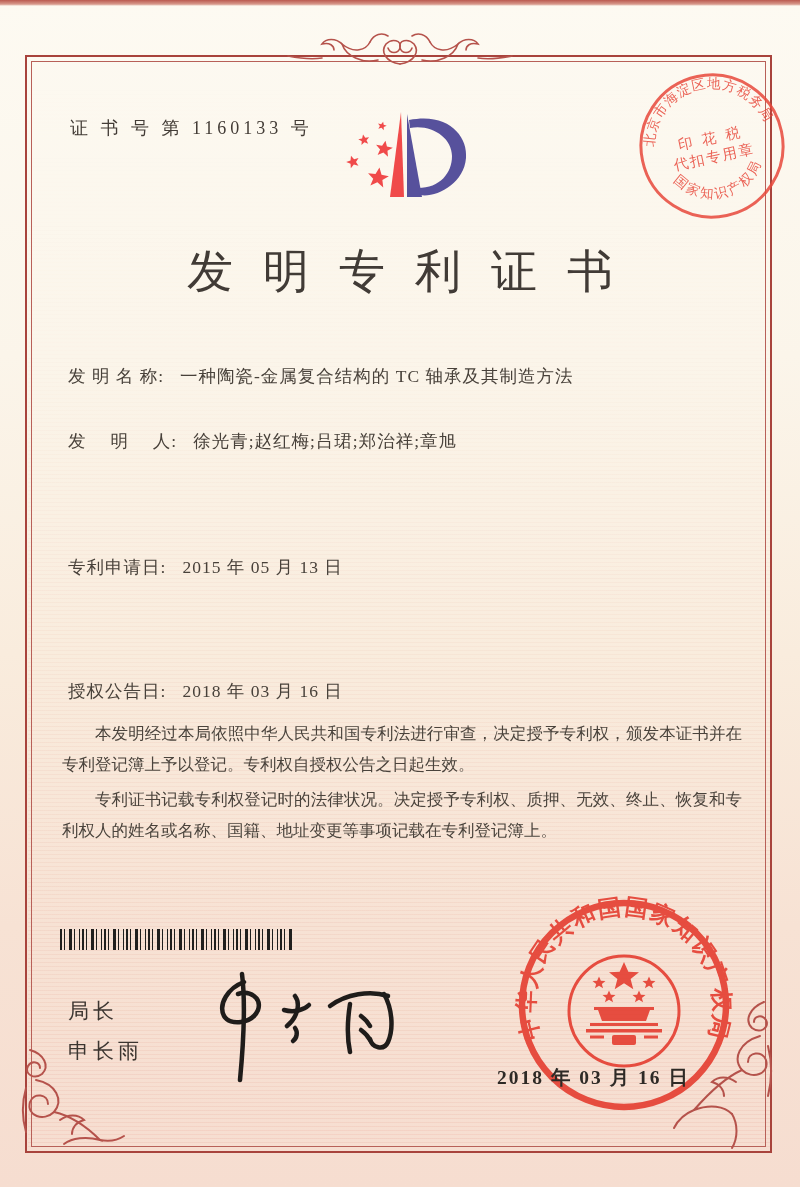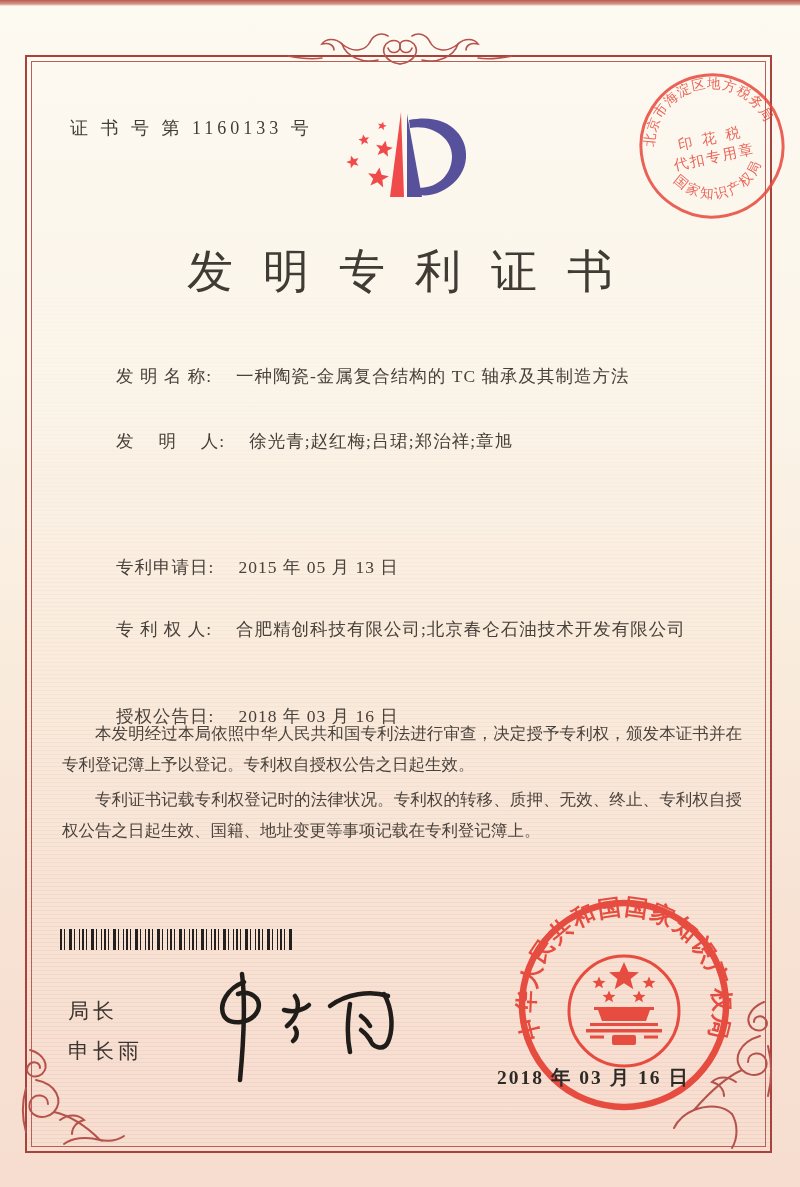--- a/index.html
+++ b/index.html
@@ -15,22 +15,22 @@
     -webkit-mask-image:linear-gradient(180deg,rgba(0,0,0,0) 0%,rgba(0,0,0,.15) 30%,rgba(0,0,0,.55) 60%,rgba(0,0,0,.9) 100%);
     mask-image:linear-gradient(180deg,rgba(0,0,0,0) 0%,rgba(0,0,0,.15) 30%,rgba(0,0,0,.55) 60%,rgba(0,0,0,.9) 100%);}
   .frame-outer{position:absolute;left:25px;top:55px;width:747px;height:1098px;
     border:2.5px solid #a8433c;box-sizing:border-box;}
   .frame-inner{position:absolute;left:4px;top:4px;right:4px;bottom:4px;
     border:1px solid #b86058;}
   .cert-no{position:absolute;left:70px;top:116px;font-size:18px;letter-spacing:4px;color:#433c36;}
   .title{position:absolute;left:0;top:241px;width:100%;text-align:center;
     font-size:46px;font-weight:400;letter-spacing:30px;text-indent:30px;color:#413b36;}
   .field-row{position:absolute;left:68px;width:680px;font-size:17.5px;color:#48413a;white-space:nowrap;}
-  .field-label{display:inline-block;letter-spacing:1px;margin-left:48px;}
-  .field-value{margin-left:24px;letter-spacing:1px;}
+  .field-label{display:inline-block;letter-spacing:1px;}
+  .field-value{margin-left:16px;letter-spacing:1px;}
   .paragraphs{position:absolute;left:58px;top:714px;width:688px;font-size:16.5px;
     line-height:31px;text-align:justify;color:#4a433c;}
   .paragraphs p{margin:4px;text-indent:2em;}
   .barcode{position:absolute;left:60px;top:929px;width:232px;height:21px;
     background:repeating-linear-gradient(90deg,
       #21201e 0 2px,rgba(0,0,0,0) 2px 4px,
       #21201e 4px 5px,rgba(0,0,0,0) 5px 9px,
       #21201e 9px 12px,rgba(0,0,0,0) 12px 14px,
       #21201e 14px 15px,rgba(0,0,0,0) 15px 19px,
       #21201e 19px 20px,rgba(0,0,0,0) 20px 22px);}
@@ -130,30 +130,27 @@
 
   <div class="field-row" style="top:364px;">
     <span class="field-label">发 明 名 称:</span><span class="field-value">一种陶瓷-金属复合结构的 TC 轴承及其制造方法</span>
   </div>
   <div class="field-row" style="top:429px;">
     <span class="field-label">发　 明　 人:</span><span class="field-value">徐光青;赵红梅;吕珺;郑治祥;章旭</span>
   </div>
   <div class="field-row" style="top:555px;">
     <span class="field-label">专利申请日:</span><span class="field-value">2015 年 05 月 13 日</span>
   </div>
-  <div class="field-row" style="top:617px;">
-    <span class="field-label">专 利 权 人:</span><span class="field-value">合肥精创科技有限公司;北京春仑石油技术开发有限公司</span>
-  </div>
-  <div class="field-row" style="top:704px;">
+  <div class="field-row" style="top:679px;">
     <span class="field-label">授权公告日:</span><span class="field-value">2018 年 03 月 16 日</span>
   </div>
 
   <div class="paragraphs">
     <p>本发明经过本局依照中华人民共和国专利法进行审查，决定授予专利权，颁发本证书并在专利登记簿上予以登记。专利权自授权公告之日起生效。</p>
-    <p>专利证书记载专利权登记时的法律状况。专利权的转移、质押、无效、终止、专利权自授权公告之日起生效、国籍、地址变更等事项记载在专利登记簿上。</p>
+    <p>专利证书记载专利权登记时的法律状况。决定授予专利权、质押、无效、终止、恢复和专利权人的姓名或名称、国籍、地址变更等事项记载在专利登记簿上。</p>
   </div>
 
   <div class="barcode"></div>
 
   <svg class="main-seal" width="220" height="220" viewBox="0 0 220 220">
     <circle cx="110" cy="110" r="102" fill="none" stroke="#e4392c" stroke-width="6.5"></circle>
     <defs>
       <path id="mainArc" d="M41.1,167.8 A90,90 0 1 1 178.9,167.8"></path>
     </defs>
     <text font-size="23" fill="#e4392c" letter-spacing="2" font-weight="bold">

